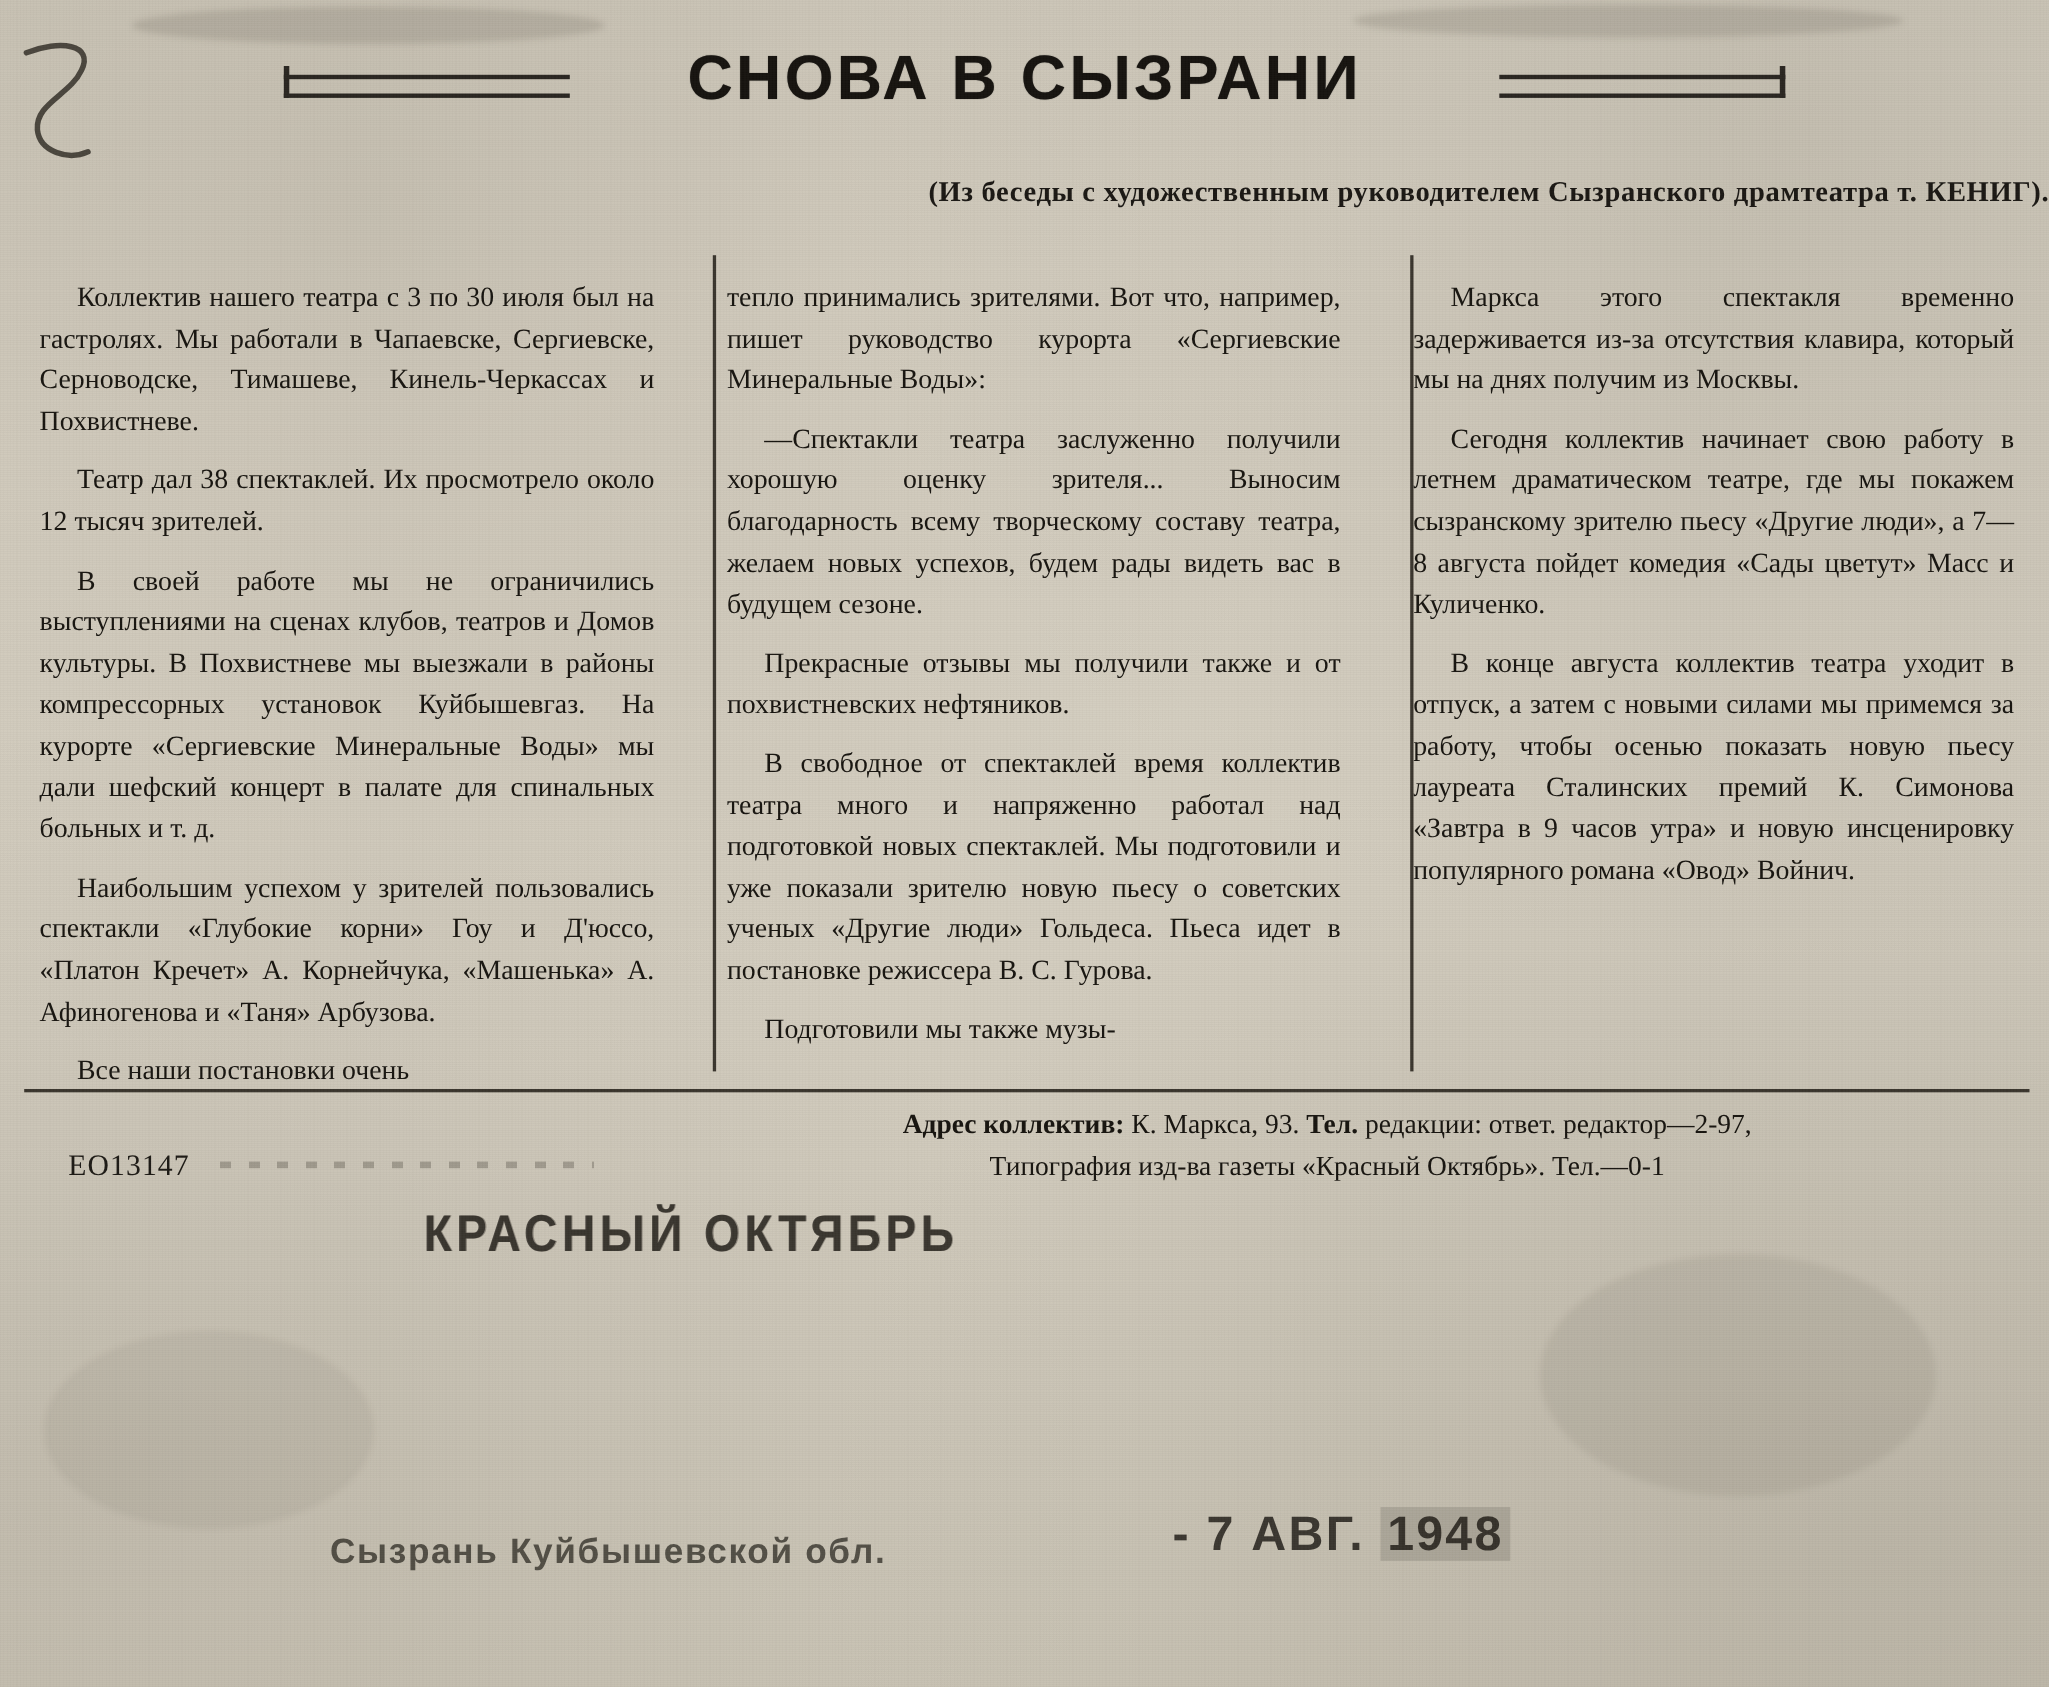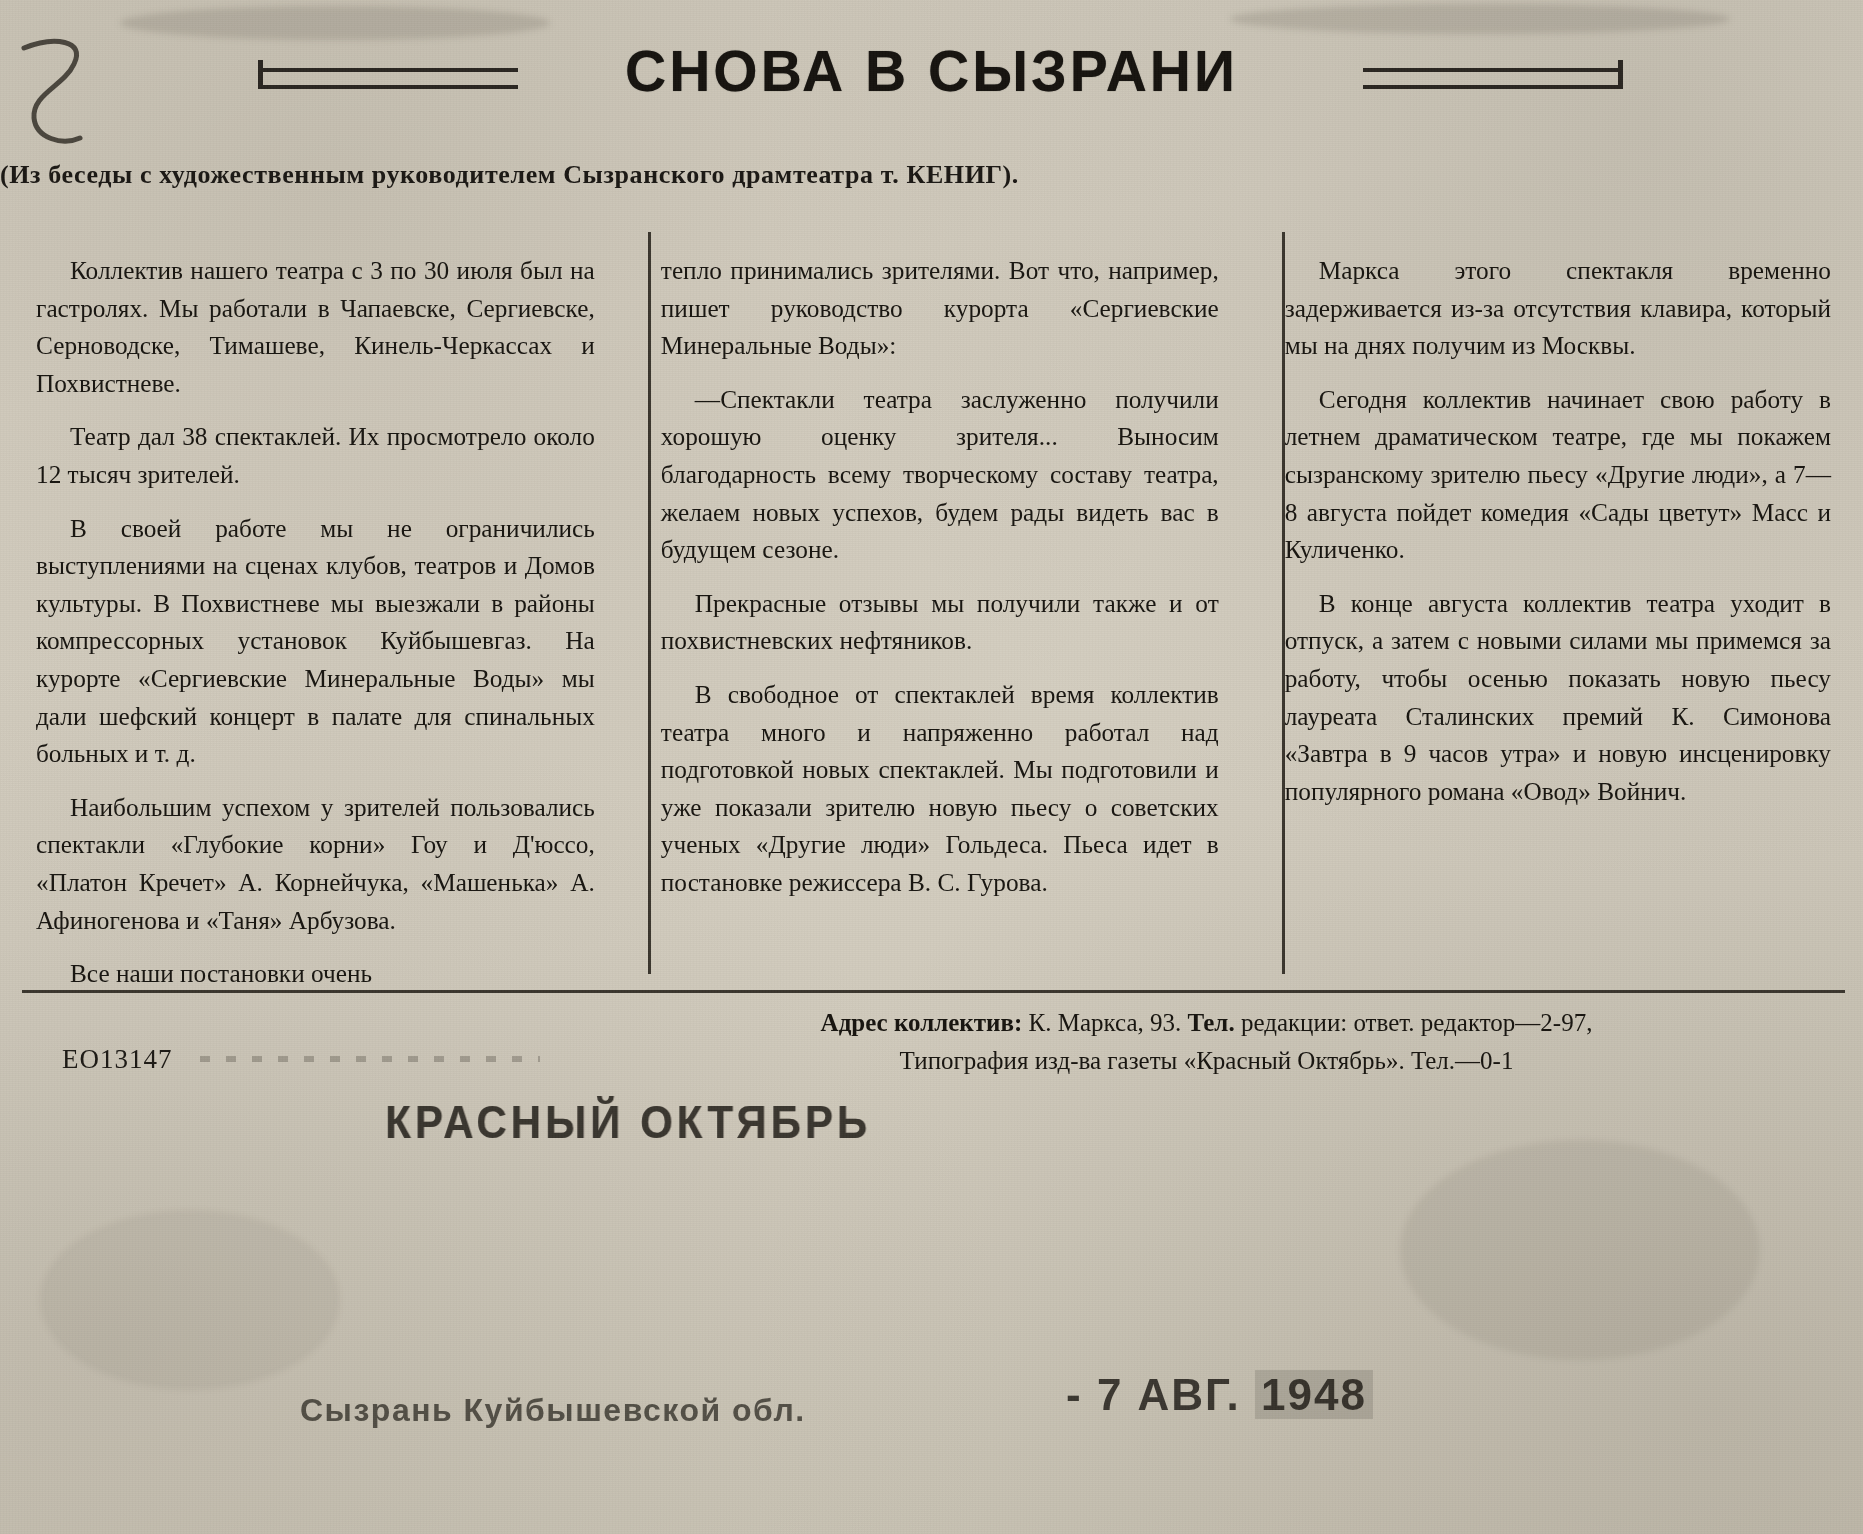--- a/index.html
+++ b/index.html
@@ -94,21 +94,21 @@
     background: #2a2621;
   }
   .rule-left .rule-cap { left: 0; }
   .rule-right .rule-cap { right: 0; }
 
   
   #subtitle {
     position: absolute;
     left: 0; right: 0;
     top: 160px;
-    text-align: left;
+    text-align: right;
     font-family: "Liberation Serif", serif;
     font-weight: bold;
     font-size: 26px;
     letter-spacing: .6px;
     color: #1b1814;
   }
 
   
   #columns {
     position: absolute;
@@ -282,20 +282,21 @@
       <p>В своей работе мы не ограничились выступлениями на сценах клубов, театров и Домов культуры. В Похвистневе мы выезжали в районы компрессорных установок Куйбышевгаз. На курорте «Сергиевские Минеральные Воды» мы дали шефский концерт в палате для спинальных больных и т. д.</p>
       <p>Наибольшим успехом у зрителей пользовались спектакли «Глубокие корни» Гоу и Д'юссо, «Платон Кречет» А. Корнейчука, «Машенька» А. Афиногенова и «Таня» Арбузова.</p>
       <p>Все наши постановки очень</p>
     </div>
 
     <div class="col" id="col2">
       <p class="noindent">тепло принимались зрителями. Вот что, например, пишет руководство курорта «Сергиевские Минеральные Воды»:</p>
       <p>—Спектакли театра заслуженно получили хорошую оценку зрителя... Выносим благодарность всему творческому составу театра, желаем новых успехов, будем рады видеть вас в будущем сезоне.</p>
       <p>Прекрасные отзывы мы получили также и от похвистневских нефтяников.</p>
       <p>В свободное от спектаклей время коллектив театра много и напряженно работал над подготовкой новых спектаклей. Мы подготовили и уже показали зрителю новую пьесу о советских ученых «Другие люди» Гольдеса. Пьеса идет в постановке режиссера В. С. Гурова.</p>
+      <p>Подготовили мы также музы-</p>
     </div>
 
     <div class="col" id="col3">
       <p>Маркса этого спектакля временно задерживается из-за отсутствия клавира, который мы на днях получим из Москвы.</p>
       <p>Сегодня коллектив начинает свою работу в летнем драматическом театре, где мы покажем сызранскому зрителю пьесу «Другие люди», а 7—8 августа пойдет комедия «Сады цветут» Масс и Куличенко.</p>
       <p>В конце августа коллектив театра уходит в отпуск, а затем с новыми силами мы примемся за работу, чтобы осенью показать новую пьесу лауреата Сталинских премий К. Симонова «Завтра в 9 часов утра» и новую инсценировку популярного романа «Овод» Войнич.</p>
     </div>
 
     <div class="vdivider" id="div1"></div>
     <div class="vdivider" id="div2"></div>

